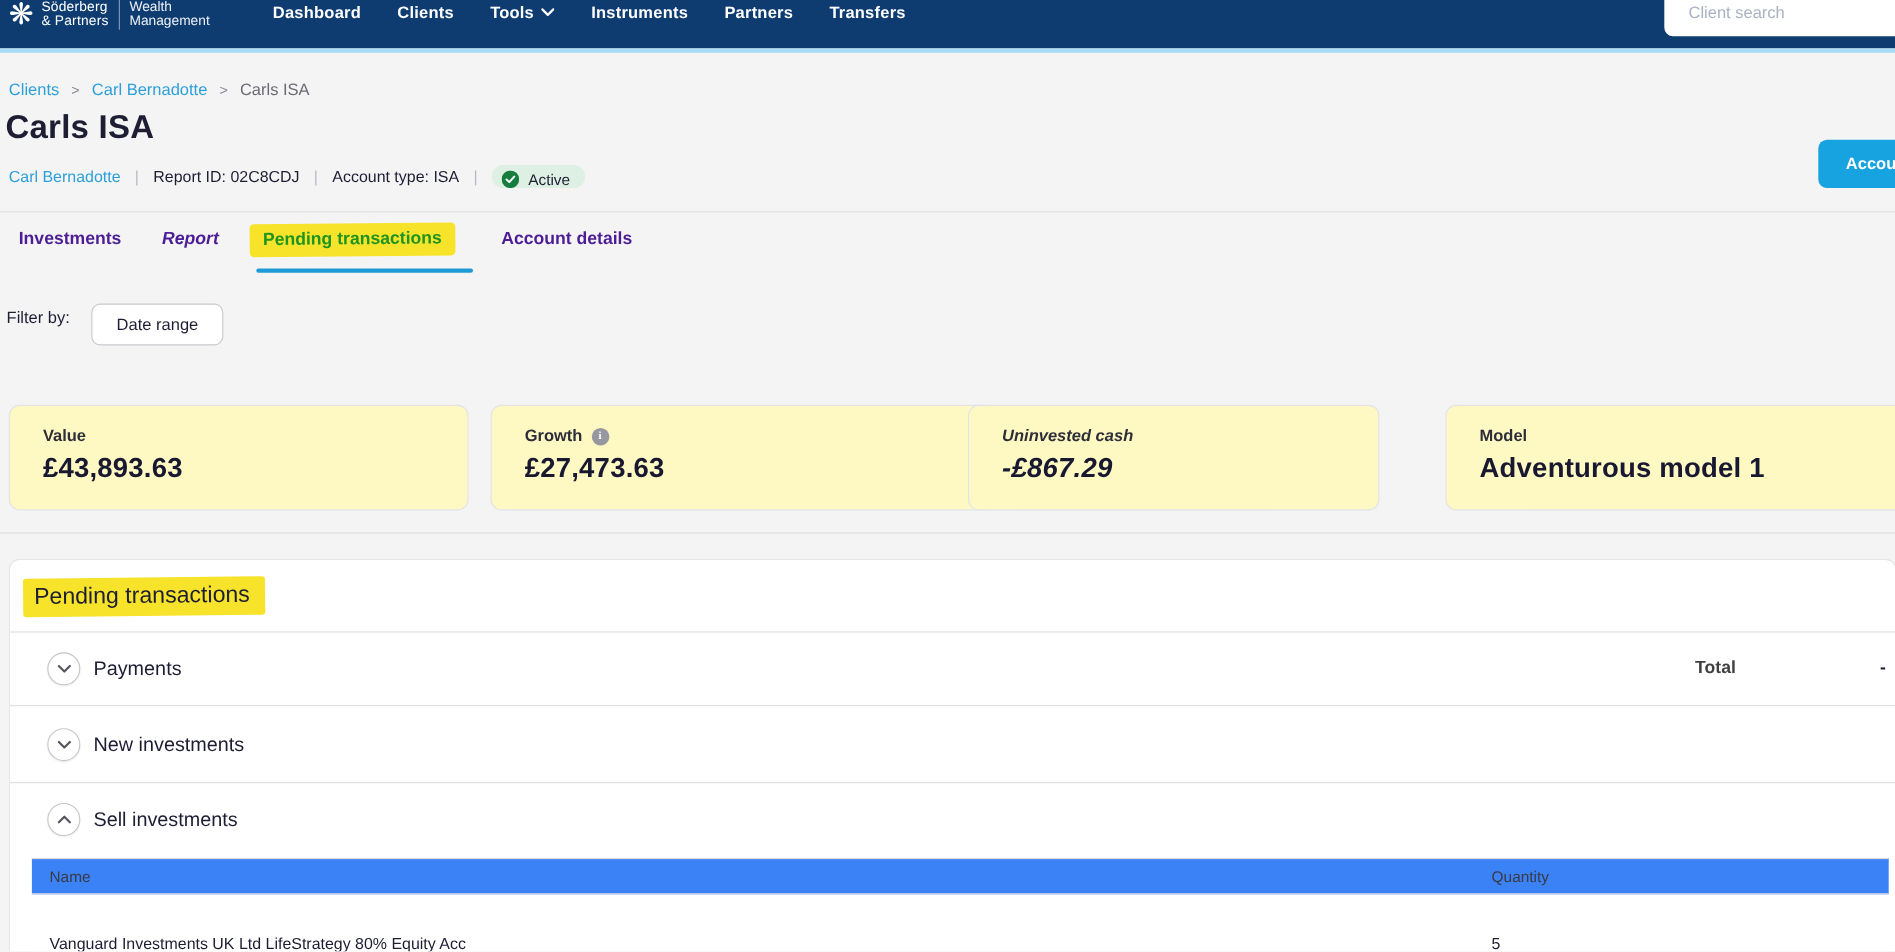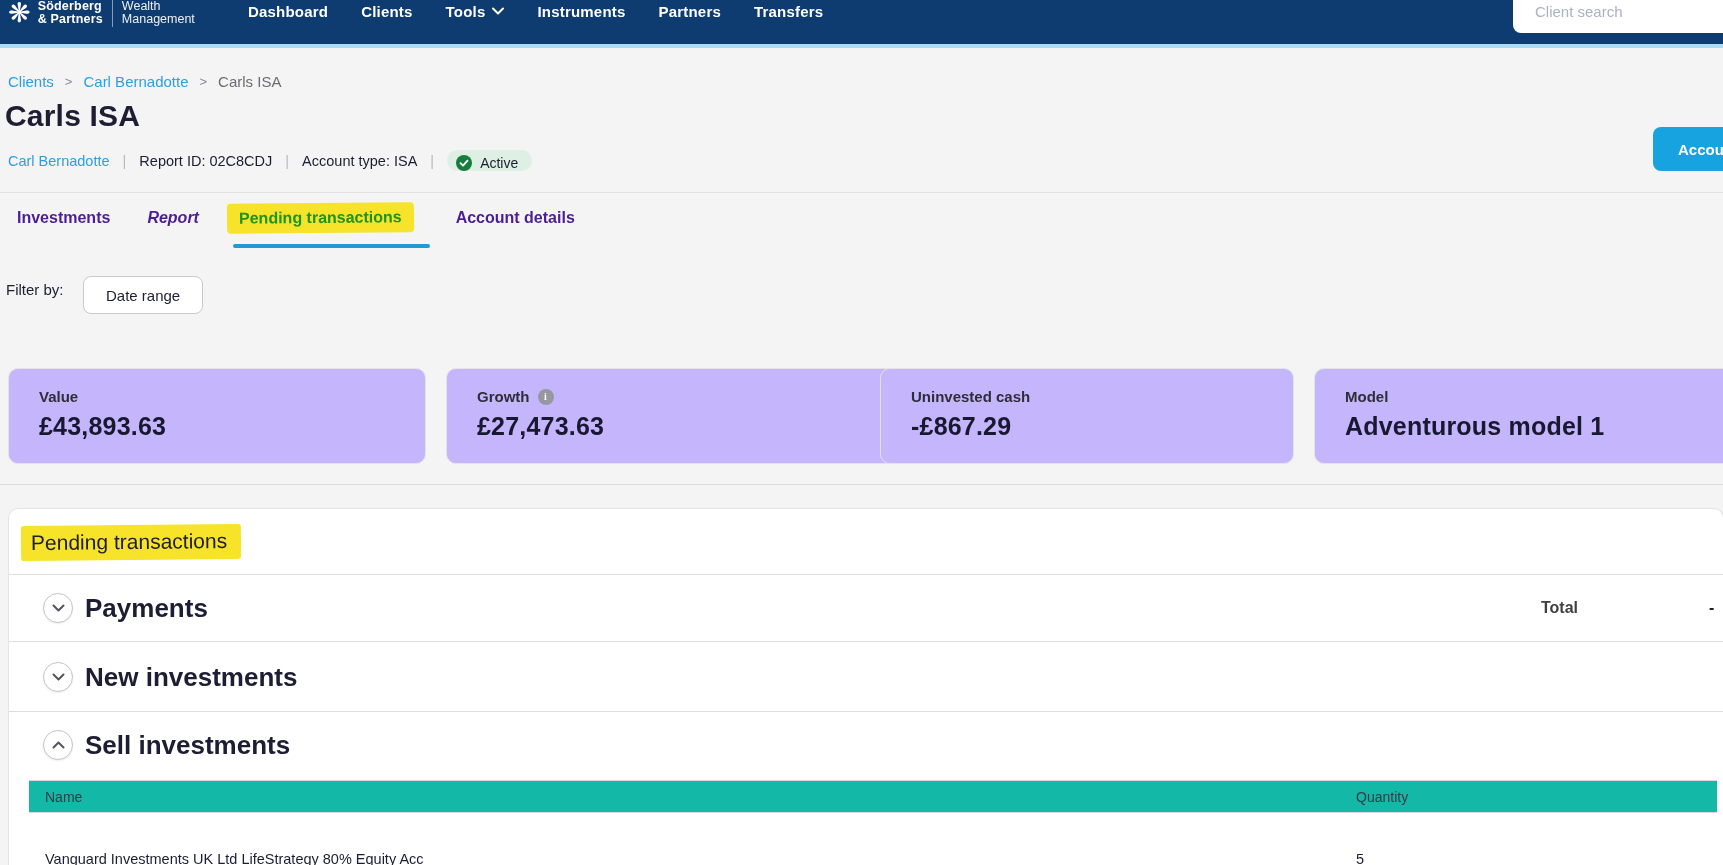--- a/index.html
+++ b/index.html
@@ -5,21 +5,21 @@
   * { margin:0; padding:0; box-sizing:border-box; }
   html,body { width:1723px; height:865px; }
   body { font-family:"Liberation Sans", sans-serif; background:#f4f4f5; }
   #app { position:relative; width:1723px; height:865px; overflow:hidden; background:#f4f4f5; }
 
   
   .navbar { position:absolute; left:0; top:0; width:1723px; height:44px; background:#0e3c70; z-index:5; }
   .navbar-strip { position:absolute; left:0; top:44px; width:1723px; height:4px; background:#aadcf5; z-index:5; }
   .logo { position:absolute; left:8px; top:-4px; display:flex; align-items:center; color:#fff; }
   .logo-mark { font-size:27px; line-height:34px; margin-right:7px; }
-  .logo-name { font-size:12.5px; font-weight:700; line-height:13px; letter-spacing:.2px; }
+  .logo-name { font-size:12.5px; font-weight:400; line-height:13px; letter-spacing:.2px; }
   .logo-sep { width:1px; height:27px; background:rgba(255,255,255,.5); margin:0 9px; }
   .logo-division { font-size:12.5px; font-weight:400; line-height:13px; color:rgba(255,255,255,.92); }
   .nav-items { position:absolute; left:248px; top:-2px; display:flex; gap:33px; align-items:center; height:26px; }
   .nav-item { color:#fff; font-size:15px; font-weight:700; letter-spacing:.2px; cursor:pointer; display:flex; align-items:center; gap:7px; }
   .search-box { position:absolute; left:1513px; top:-9px; width:240px; height:42px; background:#fff; border-radius:8px; z-index:6; }
   .search-box input { position:absolute; left:22px; top:12px; width:190px; border:none; outline:none; font-size:15px; color:#333; font-family:"Liberation Sans", sans-serif; background:transparent; }
   .search-box input::placeholder { color:#a9b2c0; }
 
   
   .breadcrumb { position:absolute; left:8px; top:73px; font-size:15px; color:#6b6b74; display:flex; gap:11px; align-items:center; }
@@ -40,39 +40,39 @@
   .tab-report { margin-left:37px;font-style:italic; }
   .tab-active { margin-left:28px; background:#f6e32a; color:#1f941f; padding:6px 12px; border-radius:4px; transform:rotate(-.5deg); }
   .tab-details { margin-left:42px; }
   .tab-underline { position:absolute; left:233px; top:244px; width:197px; height:4px; background:#1f9ad6; border-radius:2px; }
 
   
   .filter-label { position:absolute; left:6px; top:281px; font-size:15px; font-weight:400; color:#1d1d33; }
   .date-range-btn { position:absolute; left:83px; top:276px; height:38px; padding:0 22px; background:#fff; border:1px solid #c9c9ce; border-radius:8px; font-size:15px; color:#1d1d33; font-family:"Liberation Sans", sans-serif; cursor:pointer; }
 
   
-  .card { position:absolute; top:368px; height:96px; background:#c4b5fd; border:1px solid #e3e3e7; border-radius:10px; padding:19px 0 0 30px; }
+  .card { position:absolute; top:368px; height:96px; background:#fef9c3; border:1px solid #e3e3e7; border-radius:10px; padding:19px 0 0 30px; }
   .card-label { font-size:15px; font-weight:600; color:#2e2e38; display:flex; align-items:center; gap:8px; }
   .card-value { margin-top:7px; font-size:25px; font-weight:700; color:#181830; letter-spacing:.2px; }
   .info-icon { width:16px; height:16px; border-radius:50%; background:#97979f; color:#fff; font-size:10px; font-weight:700; display:flex; align-items:center; justify-content:center; cursor:pointer; font-family:"Liberation Serif", serif; }
 
   .section-divider { position:absolute; left:0; top:484px; width:1723px; height:1px; background:#dcdcde; }
 
   
   .panel { position:absolute; left:8px; top:508px; width:1716px; height:358px; background:#fff; border:1px solid #e4e4e6; border-bottom:none; border-radius:10px 10px 0 0; }
   .panel-title-wrap { position:absolute; left:12px; top:16px; }
   .panel-title { display:inline-block; background:#f6e32a; padding:5px 14px 6px 10px; border-radius:3px; transform:rotate(-.6deg); font-size:21px; font-weight:500; color:#1d1d33; }
   .panel-divider { position:absolute; left:0; width:1716px; height:1px; background:#dedee1; }
   .group-row { position:absolute; left:0; width:1716px; height:66px; cursor:pointer; }
   .chevron-btn { position:absolute; left:34px; top:50%; transform:translateY(-50%); width:30px; height:30px; border-radius:50%; background:#fff; border:1px solid #c6c6cb; box-shadow:0 1px 2px rgba(0,0,0,.08); display:flex; align-items:center; justify-content:center; cursor:pointer; }
-  .group-label { position:absolute; left:76px; top:50%; transform:translateY(-50%); font-size:26px; font-weight:700; color:#1d1d33; }
+  .group-label { position:absolute; left:76px; top:50%; transform:translateY(-50%); font-size:18px; font-weight:400; color:#1d1d33; }
   .group-total-label { position:absolute; left:1532px; top:50%; transform:translateY(-50%); font-size:16px; font-weight:700; color:#404040; }
   .group-total-value { position:absolute; left:1700px; top:50%; transform:translateY(-50%); font-size:16px; font-weight:700; color:#1d1d33; }
 
-  .tx-table-header { position:absolute; left:20px; top:271px; width:1688px; height:33px; background:#14b8a6; border-top:1px solid #d9d9dc; border-bottom:1px solid #d9d9dc; }
+  .tx-table-header { position:absolute; left:20px; top:271px; width:1688px; height:33px; background:#3b82f6; border-top:1px solid #d9d9dc; border-bottom:1px solid #d9d9dc; }
   .th-name { position:absolute; left:16px; top:50%; transform:translateY(-50%); font-size:14px; color:#3a3a44; }
   .th-qty { position:absolute; left:1327px; top:50%; transform:translateY(-50%); font-size:14px; color:#3a3a44; }
   .tx-row { position:absolute; left:20px; top:306px; width:1688px; height:60px; background:#fff; }
   .td-name { position:absolute; left:16px; top:36px; font-size:14.5px; color:#1d1d33; }
   .td-qty { position:absolute; left:1327px; top:36px; font-size:14.5px; color:#1d1d33; }
 
   svg.chev { display:block; }
 </style>
 </head>
 <body>
@@ -155,21 +155,21 @@
     <div class="card-label">Value</div>
     <div class="card-value">£43,893.63</div>
   </div>
   <div class="card" style="left:446px; width:458px;">
     <div class="card-label">
       <span>Growth</span>
       <span class="info-icon">i</span>
     </div>
     <div class="card-value">£27,473.63</div>
   </div>
-  <div class="card" style="left:880px; width:414px;">
+  <div class="card" style="left:880px; width:374px;font-style:italic;">
     <div class="card-label">Uninvested cash</div>
     <div class="card-value">-£867.29</div>
   </div>
   <div class="card" style="left:1314px; width:420px;">
     <div class="card-label">Model</div>
     <div class="card-value">Adventurous model 1</div>
   </div>
 
   <div class="section-divider"></div>
 

